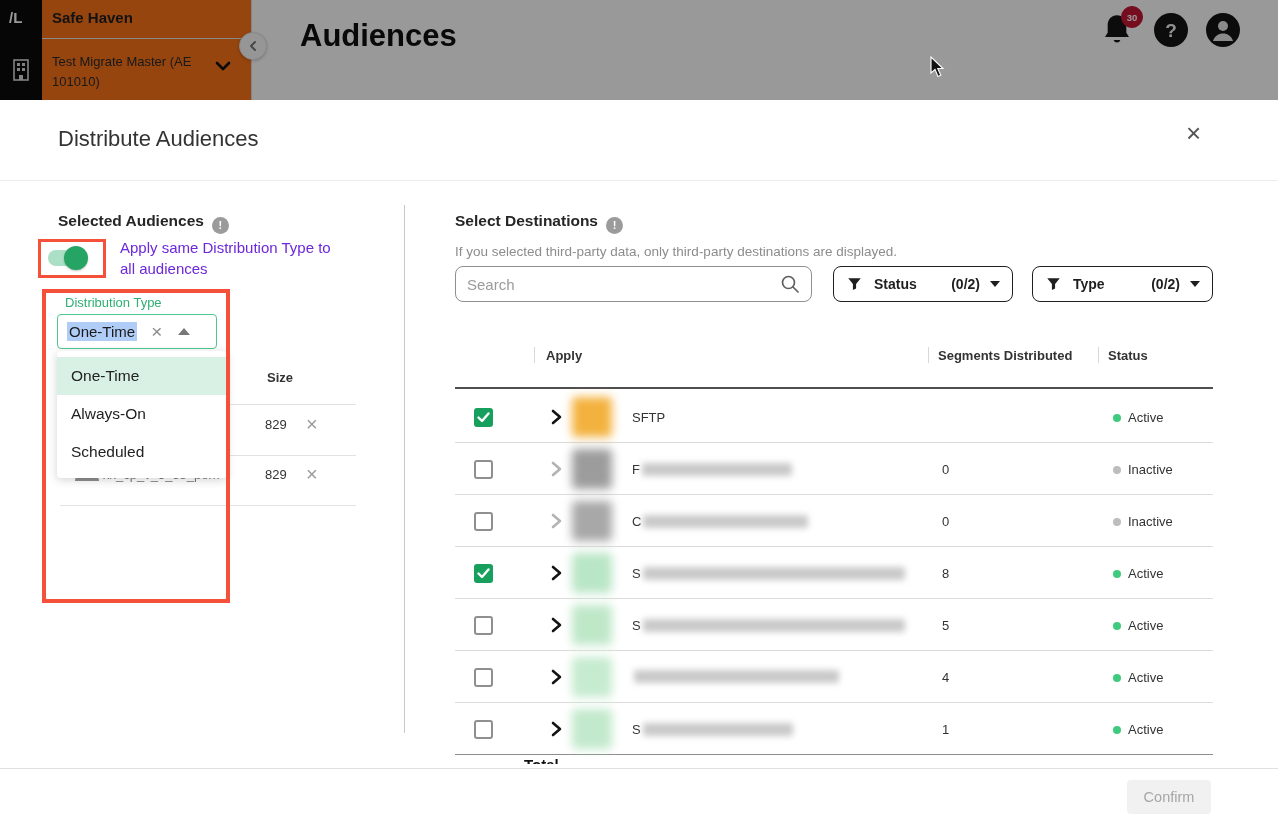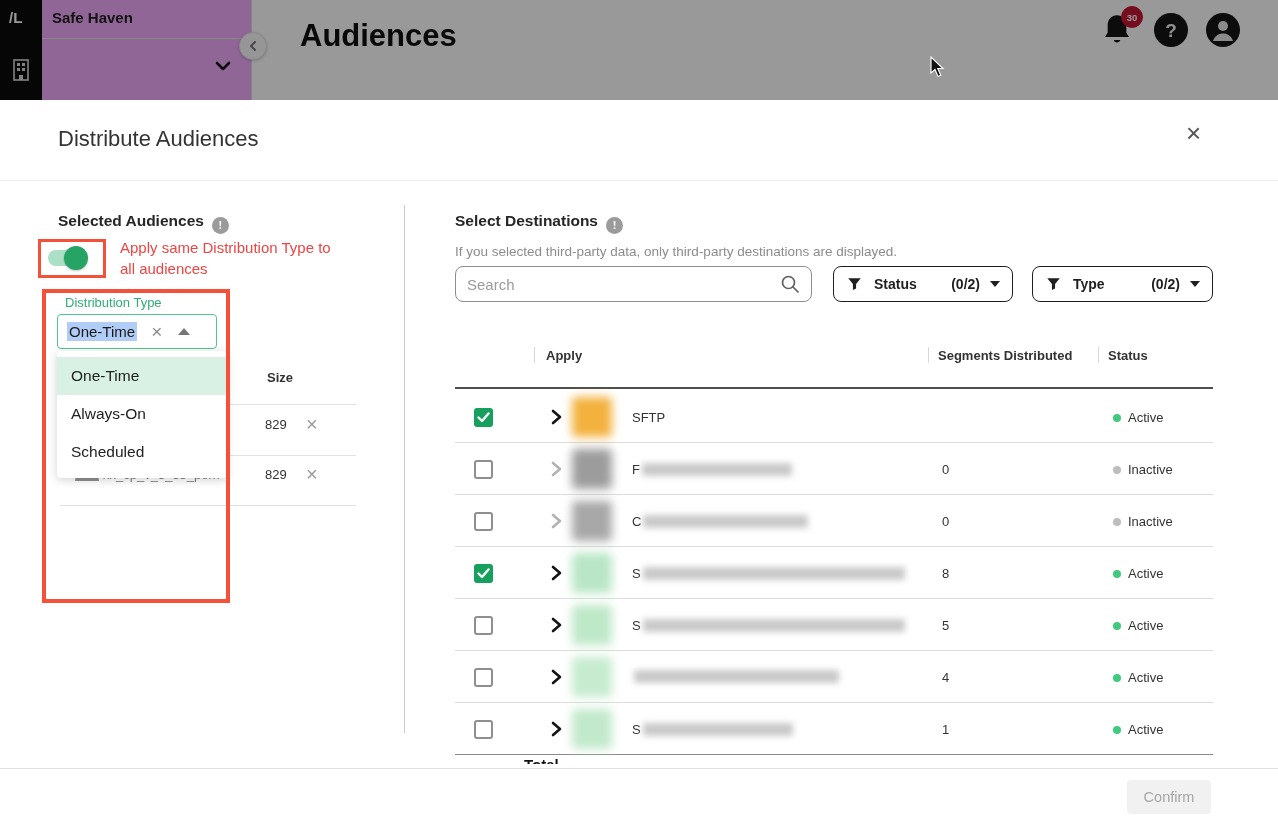--- a/index.html
+++ b/index.html
@@ -5,21 +5,21 @@
   * { margin:0; padding:0; box-sizing:border-box; }
   html,body { width:1278px; height:830px; }
   body { font-family:"Liberation Sans", sans-serif; background:#fff; position:relative; overflow:hidden; }
   .abs { position:absolute; }
 
   
   #header { position:absolute; left:0; top:0; width:1278px; height:100px; background:#fff; }
   #sidebar { position:absolute; left:0; top:0; width:42px; height:100px; background:#0a0a0a; }
   #logo { position:absolute; left:9px; top:9px; color:#fff; font-weight:bold; font-size:15px; }
   #building-icon { position:absolute; left:10px; top:58px; }
-  #navpanel { position:absolute; left:42px; top:0; width:210px; height:100px; background:#f0abfc; border-right:1px solid #dcdcdc; }
+  #navpanel { position:absolute; left:42px; top:0; width:210px; height:100px; background:#f97316; border-right:1px solid #dcdcdc; }
   #app-title { position:absolute; left:10px; top:9px; font-size:15px; font-weight:bold; color:#1f1f1f; }
   #nav-divider { position:absolute; left:0; top:38px; width:210px; height:1px; background:#e4e4e4; }
   #account { position:absolute; left:10px; top:52px; width:160px; font-size:13px; line-height:1.5; color:#2b2b2b; }
   #account-caret { position:absolute; left:172px; top:60px; }
   #collapse-btn { position:absolute; left:239px; top:32px; width:28px; height:28px; border-radius:50%; background:#fbfbfb; border:1px solid #e3e3e3; box-shadow:0 1px 3px rgba(0,0,0,.2); display:flex; align-items:center; justify-content:center; }
   #page-title { position:absolute; left:300px; top:18px; font-size:31px; font-weight:bold; color:#101010; }
   .hicon { position:absolute; top:12px; width:36px; height:36px; }
   #bell-wrap { left:1101px; }
   #help-wrap { left:1153px; }
   #avatar-wrap { left:1205px; }
@@ -34,21 +34,21 @@
   #modal-head-divider { position:absolute; left:0; top:80px; width:1278px; height:1px; background:#ececec; }
   #panel-divider { position:absolute; left:404px; top:105px; width:1px; height:528px; background:#c9c9c9; }
 
   
   .section-title { font-size:15.5px; font-weight:bold; color:#262626; }
   .info-icon { display:inline-flex; width:17px; height:17px; border-radius:50%; background:#9b9b9b; color:#fff; font-size:11px; font-weight:bold; align-items:center; justify-content:center; vertical-align:-3px; margin-left:8px; }
   #sel-aud-title { left:58px; top:112px; }
   #toggle-box { left:38px; top:139px; width:68px; height:39px; border:3px solid #f4503a; z-index:30; }
   #toggle { left:48px; top:150px; width:38px; height:16px; border-radius:9px; background:#abdfc6; }
   #toggle-knob { left:64px; top:146px; width:24px; height:24px; border-radius:50%; background:#26a464; box-shadow:0 1px 2px rgba(0,0,0,.25); }
-  #toggle-label { left:120px; top:137px; width:220px; font-size:15px; line-height:1.43; color:#ef4444; }
+  #toggle-label { left:120px; top:137px; width:220px; font-size:15px; line-height:1.43; color:#6d28d9; }
   #dist-box { left:42px; top:189px; width:188px; height:314px; border:4px solid #f4503a; z-index:30; }
   #dist-label { left:65px; top:195px; font-size:13px; color:#2fae73; z-index:6; }
   #dist-select { left:57px; top:214px; width:160px; height:35px; background:#fff; border:1.5px solid #4fc88f; border-radius:4px; z-index:6; display:flex; align-items:center; }
   #dist-value { margin-left:9px; font-size:15px; color:#1a1a1a; background:#b0cdf8; padding:1px 2px; }
   #dist-clear { margin-left:14px; font-size:19px; color:#8b8b8b; line-height:1; }
   #caret-up { margin-left:16px; width:0; height:0; border-left:6px solid transparent; border-right:6px solid transparent; border-bottom:7px solid #777; }
   #dist-menu { left:57px; top:251px; width:170px; height:127px; background:#fff; border-radius:4px; box-shadow:0 2px 10px rgba(0,0,0,.18); z-index:8; padding-top:6px; }
   .opt { height:38px; display:flex; align-items:center; padding-left:14px; font-size:15.5px; color:#222; }
   .opt.selected { background:#d8f1e4; }
 
@@ -111,20 +111,21 @@
           <rect x="12" y="5" width="3" height="3" fill="#d9d9d9"></rect>
           <rect x="7" y="10" width="3" height="3" fill="#d9d9d9"></rect>
           <rect x="12" y="10" width="3" height="3" fill="#d9d9d9"></rect>
           <rect x="9" y="17" width="4" height="5" fill="#d9d9d9"></rect>
         </svg>
     </div>
   </div>
   <div id="navpanel">
     <div id="app-title">Safe Haven</div>
     <div id="nav-divider"></div>
+    <div id="account">Test Migrate Master (AE 101010)</div>
     <div id="account-caret">
       <svg width="18" height="12" viewBox="0 0 18 12">
           <polyline points="3,3 9,9 15,3" fill="none" stroke="#111" stroke-width="2.6" stroke-linecap="round" stroke-linejoin="round"></polyline>
         </svg>
     </div>
   </div>
   <div id="collapse-btn">
     <svg width="10" height="12" viewBox="0 0 10 12">
         <polyline points="7,2 3,6 7,10" fill="none" stroke="#777" stroke-width="2" stroke-linecap="round" stroke-linejoin="round"></polyline>
       </svg>

